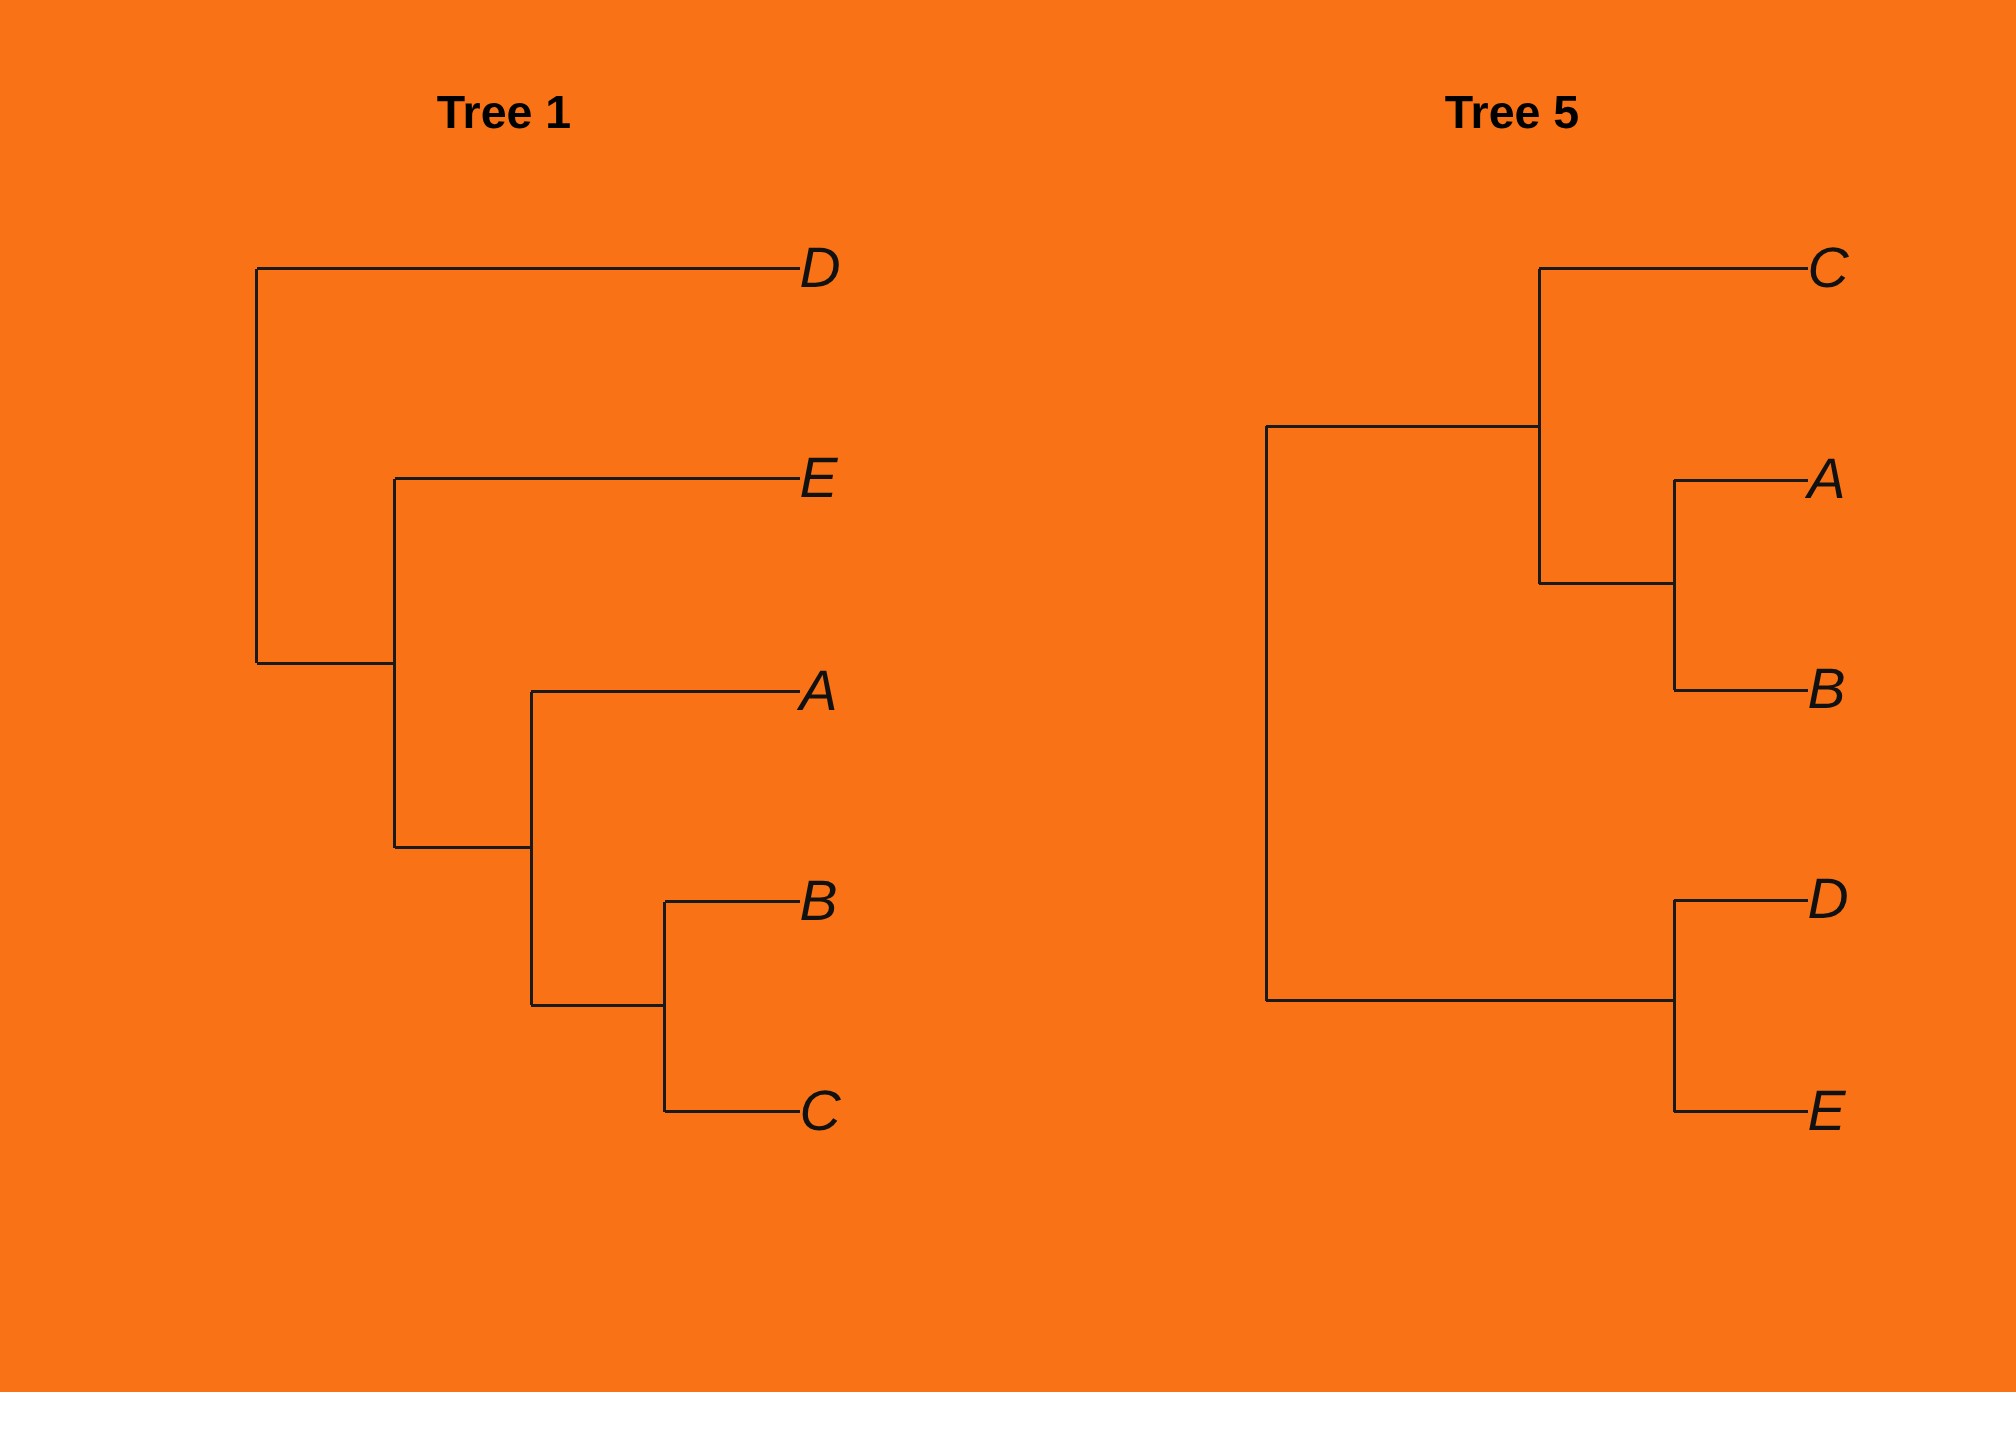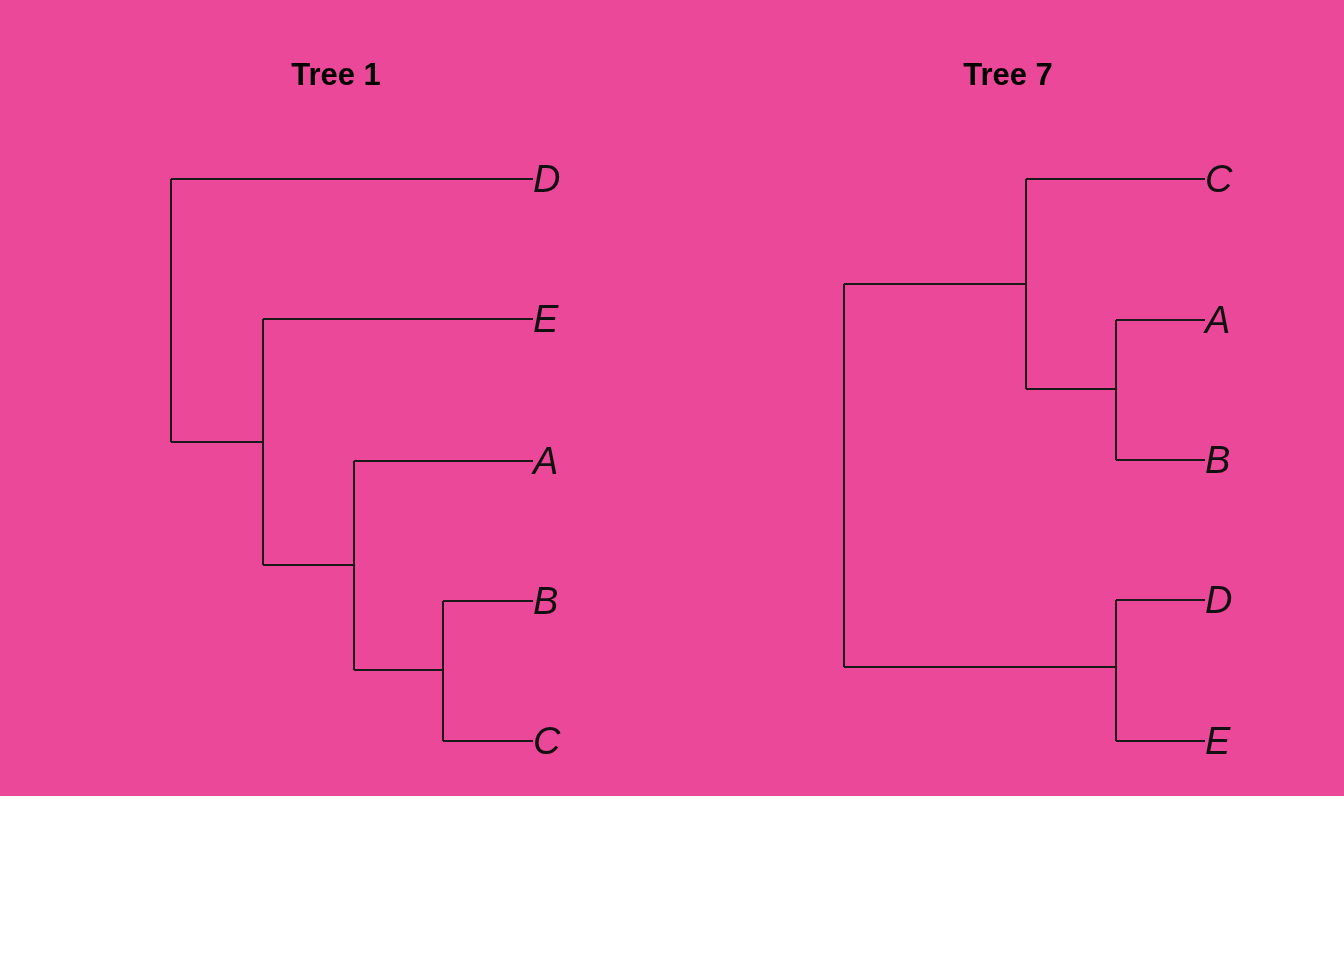--- a/index.html
+++ b/index.html
@@ -9,22 +9,22 @@
   }
   body {
     width: 1344px;
     height: 960px;
     overflow: hidden;
     font-family: "Liberation Sans", sans-serif;
   }
   #canvas {
     position: relative;
     width: 1344px;
-    height: 796px;
-    background: #ec4899;
+    height: 928px;
+    background: #f97316;
   }
   .panel {
     position: absolute;
     top: 0;
     height: 960px;
   }
   #panel-tree1 { left: 0; width: 672px; }
   #panel-tree2 { left: 672px; width: 672px; }
 
   .tree-title {
@@ -84,21 +84,21 @@
     <div id="labels-tree1">
         <div class="tip-label" style="left: 533px; top: 179px;">D</div>
         <div class="tip-label" style="left: 533px; top: 319px;">E</div>
         <div class="tip-label" style="left: 533px; top: 461px;">A</div>
         <div class="tip-label" style="left: 533px; top: 601px;">B</div>
         <div class="tip-label" style="left: 533px; top: 741px;">C</div>
       </div>
   </div>
 
   <div class="panel" id="panel-tree2">
-    <div class="tree-title">Tree 7</div>
+    <div class="tree-title">Tree 5</div>
     <svg class="tree-svg" id="svg-tree2" viewBox="0 0 672 960" preserveAspectRatio="none">
         <line x1="354" x2="533" y1="179" y2="179" stroke="#1a1a1a" stroke-width="2" shape-rendering="crispEdges"></line>
         <line x1="444" x2="533" y1="320" y2="320" stroke="#1a1a1a" stroke-width="2" shape-rendering="crispEdges"></line>
         <line x1="444" x2="533" y1="460" y2="460" stroke="#1a1a1a" stroke-width="2" shape-rendering="crispEdges"></line>
         <line x1="444" x2="533" y1="600" y2="600" stroke="#1a1a1a" stroke-width="2" shape-rendering="crispEdges"></line>
         <line x1="444" x2="533" y1="741" y2="741" stroke="#1a1a1a" stroke-width="2" shape-rendering="crispEdges"></line>
         <line x1="172" x2="172" y1="284" y2="667" stroke="#1a1a1a" stroke-width="2" shape-rendering="crispEdges"></line>
         <line x1="172" x2="354" y1="284" y2="284" stroke="#1a1a1a" stroke-width="2" shape-rendering="crispEdges"></line>
         <line x1="172" x2="444" y1="667" y2="667" stroke="#1a1a1a" stroke-width="2" shape-rendering="crispEdges"></line>
         <line x1="354" x2="354" y1="179" y2="389" stroke="#1a1a1a" stroke-width="2" shape-rendering="crispEdges"></line>

